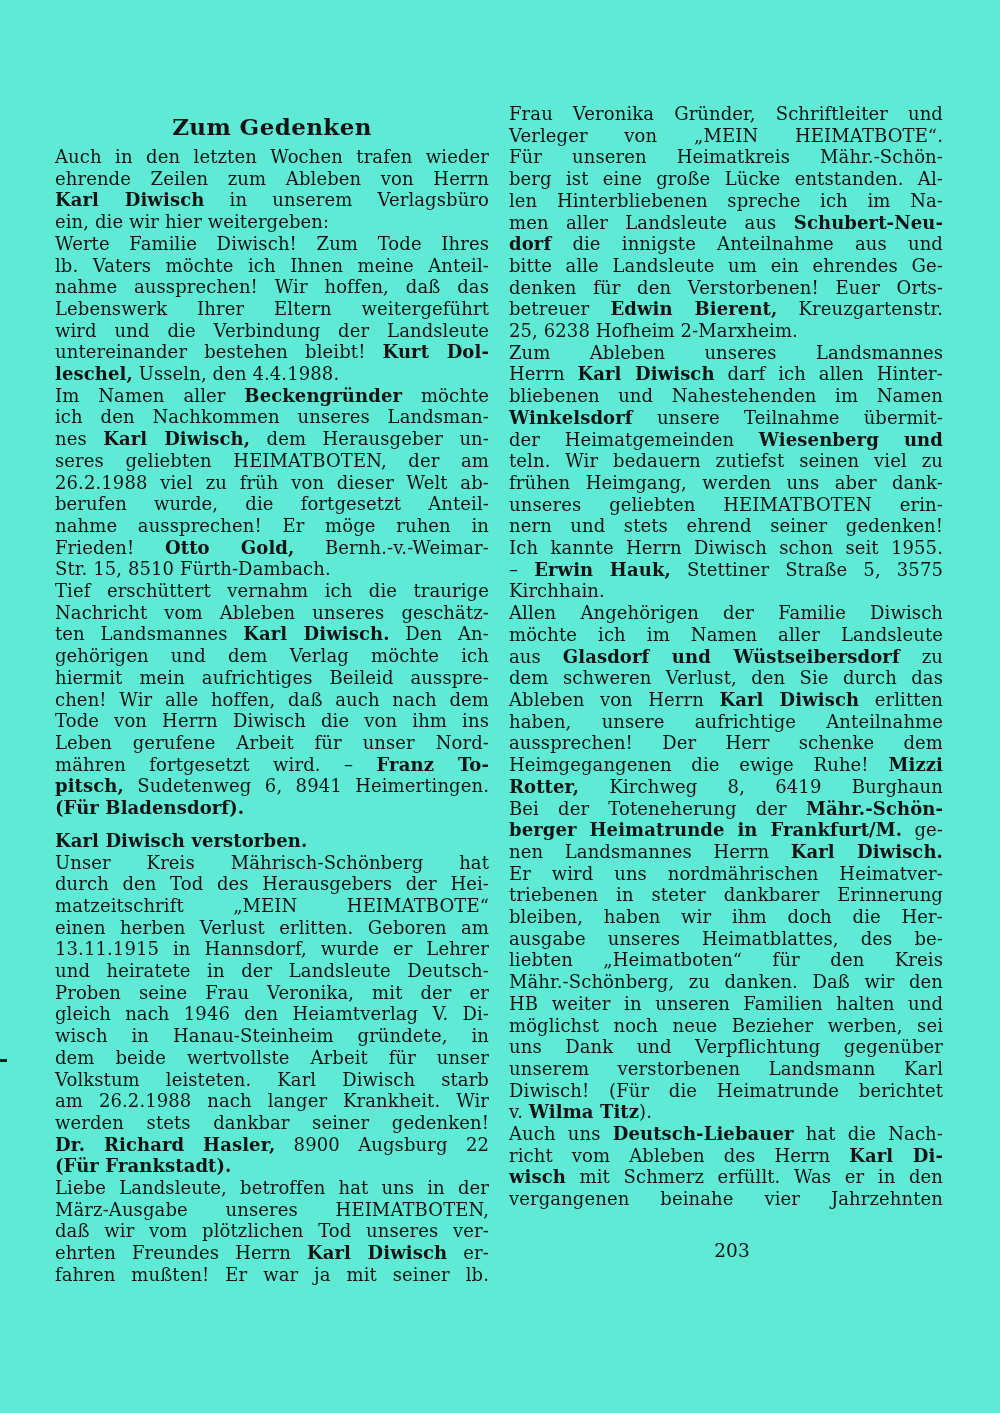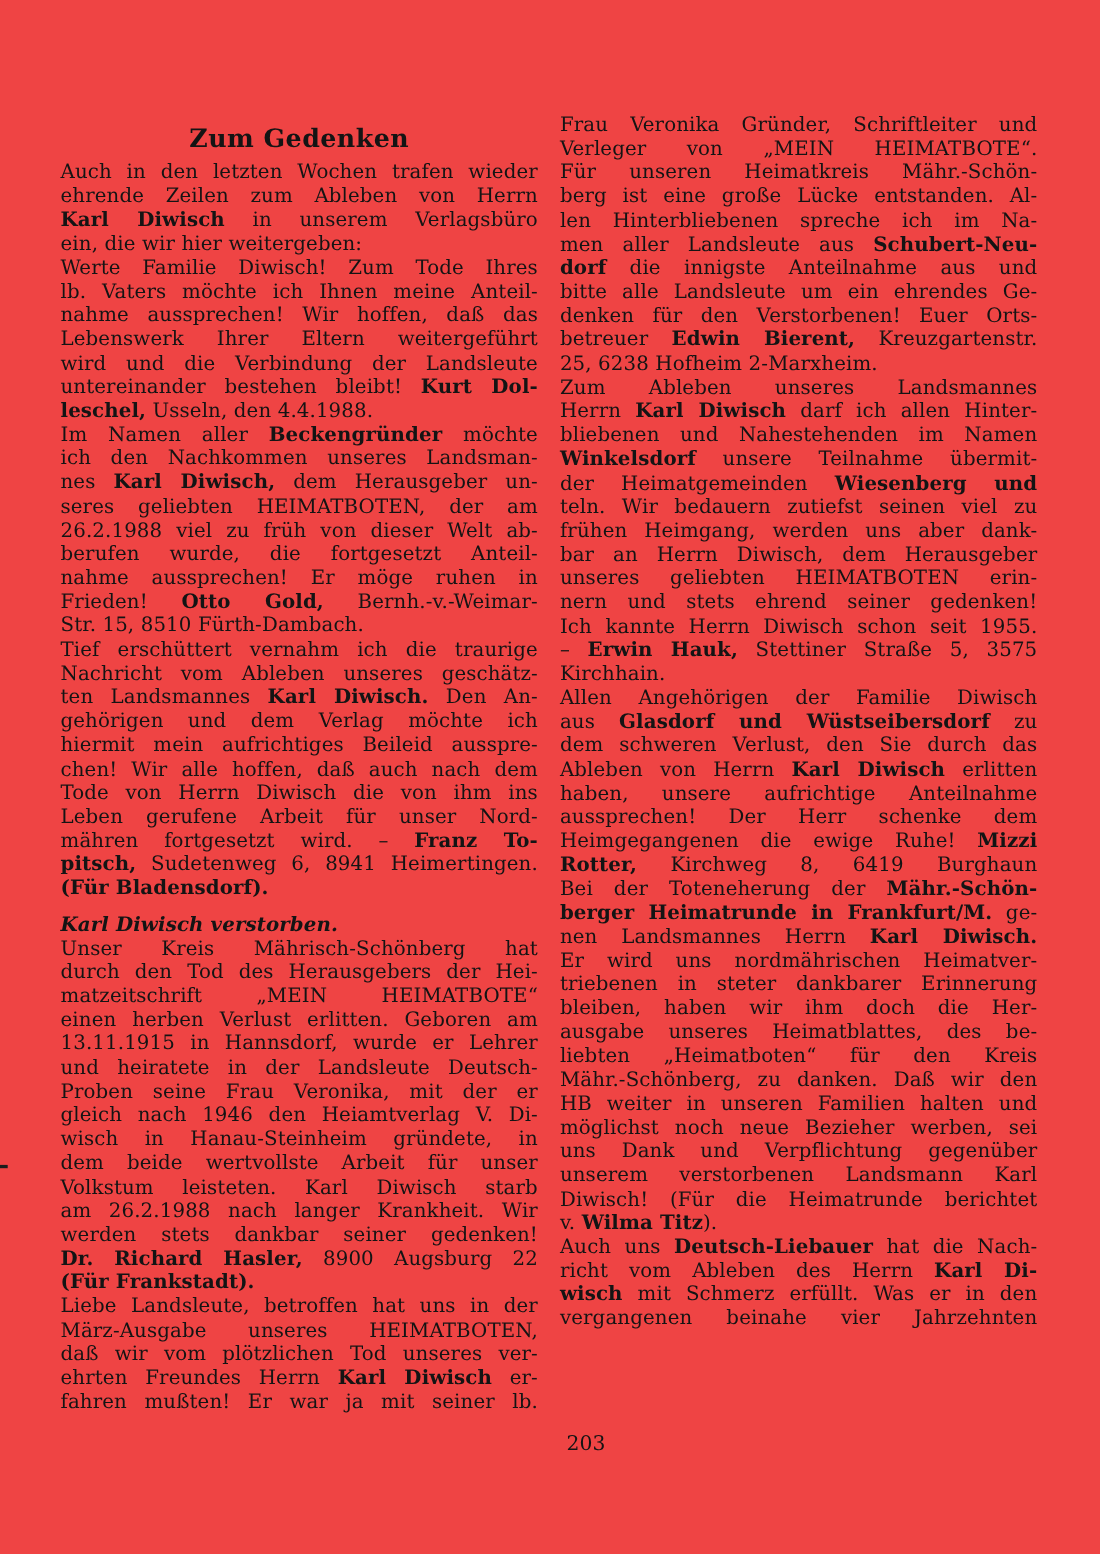--- a/index.html
+++ b/index.html
@@ -5,21 +5,21 @@
   * { box-sizing: border-box; }
   html, body { margin: 0; padding: 0; }
   body {
     width: 1000px; height: 1413px;
     background: #fdfdfc;
     font-family: "DejaVu Serif", "Liberation Serif", serif;
     color: #141414;
     position: relative;
     overflow: hidden;
   }
-  .page { position: absolute; inset: 0; background: #ef4444; }
+  .page { position: absolute; inset: 0; background: #5eead4; }
   .column { position: absolute; width: 434px; }
   .column.left  { left: 55px;  top: 112px; }
   .column.right { left: 509px; top: 103px; }
   .block { margin: 0; }
   .line {
     font-size: 18px;
     line-height: 21.7px;
     text-align: justify;
     text-align-last: justify;
     letter-spacing: 0.1px;
@@ -28,27 +28,27 @@
   b { font-weight: 700; }
   .block.heading .line {
     font-size: 23px;
     line-height: 30px;
     font-weight: 700;
     text-align: center;
     text-align-last: center;
     letter-spacing: 0.4px;
   }
   .block.heading { margin-bottom: 4px; }
-  .block.subheading { margin-top: 11px; font-style: italic; }
+  .block.subheading { margin-top: 11px; }
   .block.subheading .line { font-weight: 700; }
   .page-number {
     position: absolute;
-    left: 515px; top: 1302px; width: 434px;
+    left: 515px; top: 1240px; width: 434px;
     font-size: 18.5px; line-height: 22px;
-    text-align: left;
+    text-align: center;
   }
   .scan-mark {
     position: absolute;
     left: 0; top: 1059px;
     width: 7px; height: 3px;
     background: #1c1c1c;
   }
 </style>
 </head>
 <body>
@@ -140,29 +140,29 @@
         <div class="line last"><span>25, 6238 Hofheim 2-Marxheim.</span></div>
       </div>
       <div class="block para">
         <div class="line"><span>Zum Ableben unseres Landsmannes</span></div>
         <div class="line"><span>Herrn </span><b>Karl Diwisch</b><span> darf ich allen Hinter-</span></div>
         <div class="line"><span>bliebenen und Nahestehenden im Namen</span></div>
         <div class="line"><b>Winkelsdorf</b><span> unsere Teilnahme übermit-</span></div>
         <div class="line"><span>der Heimatgemeinden </span><b>Wiesenberg und</b></div>
         <div class="line"><span>teln. Wir bedauern zutiefst seinen viel zu</span></div>
         <div class="line"><span>frühen Heimgang, werden uns aber dank-</span></div>
-        <div class="line"><span>bar an Herrn Diwisch, dem Herausgeber</span></div>
         <div class="line"><span>unseres geliebten HEIMATBOTEN erin-</span></div>
         <div class="line"><span>nern und stets ehrend seiner gedenken!</span></div>
         <div class="line"><span>Ich kannte Herrn Diwisch schon seit 1955.</span></div>
         <div class="line"><span>– </span><b>Erwin Hauk,</b><span> Stettiner Straße 5, 3575</span></div>
         <div class="line last"><span>Kirchhain.</span></div>
       </div>
       <div class="block para">
         <div class="line"><span>Allen Angehörigen der Familie Diwisch</span></div>
+        <div class="line"><span>möchte ich im Namen aller Landsleute</span></div>
         <div class="line"><span>aus </span><b>Glasdorf und Wüstseibersdorf</b><span> zu</span></div>
         <div class="line"><span>dem schweren Verlust, den Sie durch das</span></div>
         <div class="line"><span>Ableben von Herrn </span><b>Karl Diwisch</b><span> erlitten</span></div>
         <div class="line"><span>haben, unsere aufrichtige Anteilnahme</span></div>
         <div class="line"><span>aussprechen! Der Herr schenke dem</span></div>
         <div class="line"><span>Heimgegangenen die ewige Ruhe! </span><b>Mizzi</b></div>
         <div class="line"><b>Rotter,</b><span> Kirchweg 8, 6419 Burghaun</span></div>
       </div>
       <div class="block para">
         <div class="line"><span>Bei der Toteneherung der </span><b>Mähr.-Schön-</b></div>

